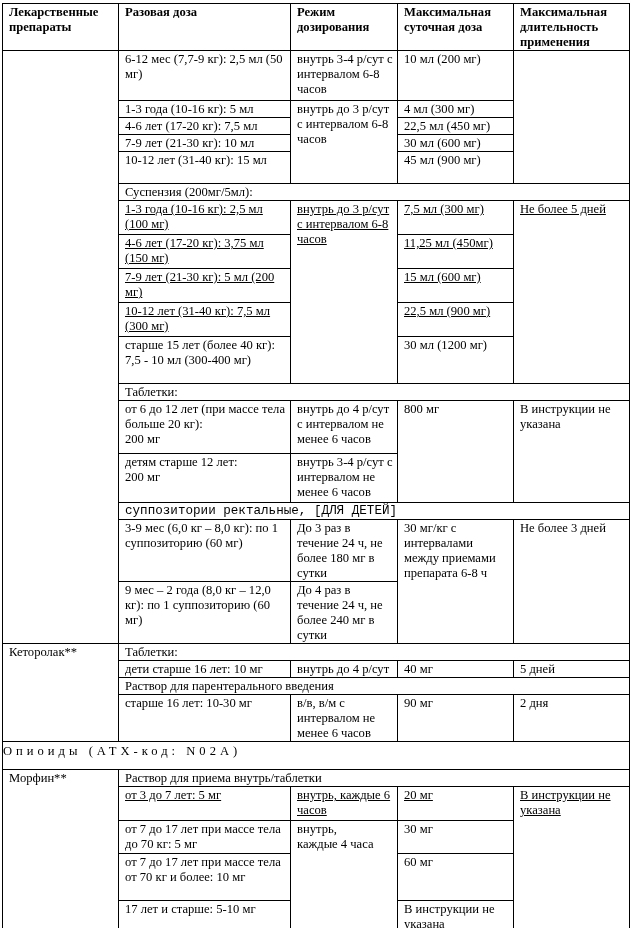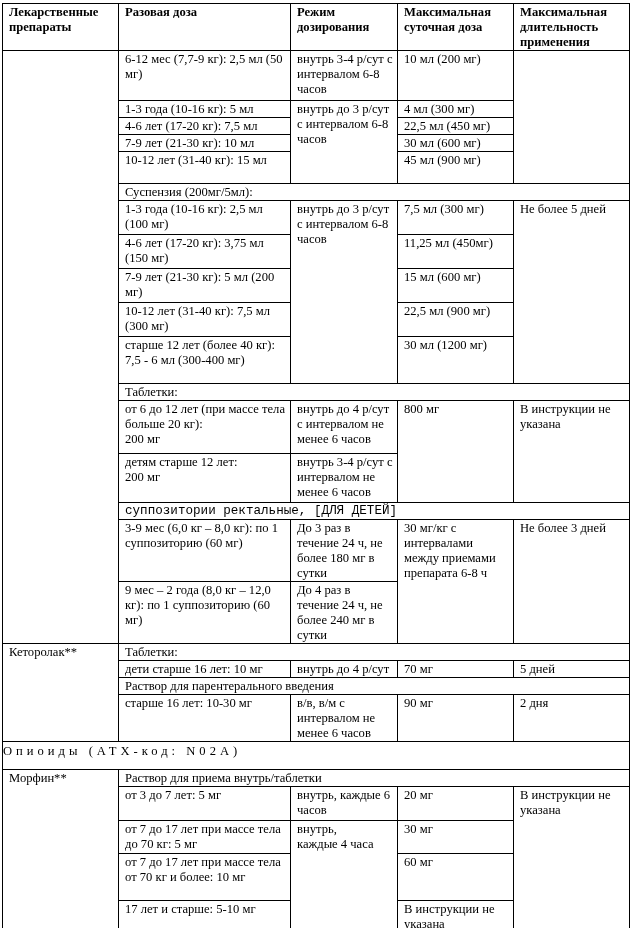--- a/index.html
+++ b/index.html
@@ -34,21 +34,21 @@
   td.drugname { font-weight: bold; }
   tr.divider td {
     text-align: left;
     letter-spacing: 4px;
     padding: 2px 0 10px 0;
     white-space: normal;
   }
   
   tr.h14 { height: 14px; font-family: Liberation Mono, monospace; } tr.h15 { height: 15px; } tr.h16 { height: 16px; }
   tr.h17 { height: 17px; padding-left: 32px; } tr.h18 { height: 18px; } tr.h32 { height: 32px; }
-  tr.h33 { height: 33px; } tr.h34 { height: 34px; } tr.h44 { height: 44px; }
+  tr.h33 { height: 33px; } tr.h34 { height: 34px; text-decoration: underline; } tr.h44 { height: 44px; }
   tr.h47 { height: 47px; } tr.h49 { height: 49px; } tr.h50 { height: 50px; }
   tr.h53 { height: 53px; } tr.h62 { height: 62px; }
 </style>
 </head>
 <body>
 
 <table class="dosage">
   <colgroup>
     <col style="width:116px">
       <col style="width:172px">
@@ -106,21 +106,21 @@
   </tr>
   <tr class="h34">
     <td>7-9 лет (21-30 кг): 5 мл (200 мг)</td>
     <td>15 мл (600 мг)</td>
   </tr>
   <tr class="h34">
     <td>10-12 лет (31-40 кг): 7,5 мл (300 мг)</td>
     <td>22,5 мл (900 мг)</td>
   </tr>
   <tr class="h47">
-    <td>старше 12 лет (более 40 кг): 7,5 - 6 мл (300-400 мг)</td>
+    <td>старше 15 лет (более 40 кг): 7,5 - 10 мл (300-400 мг)</td>
     <td>30 мл (1200 мг)</td>
   </tr>
 
   <tr class="h15">
     <td colspan="4" class="sec">Таблетки:</td>
   </tr>
   <tr class="h53">
     <td>от 6 до 12 лет (при массе тела больше 20 кг):
 200 мг</td>
     <td>внутрь до 4 р/сут с интервалом не менее 6 часов</td>
@@ -147,21 +147,21 @@
     <td>До 4 раз в течение 24 ч, не более 240 мг в сутки</td>
   </tr>
 
   <tr class="h15">
     <td rowspan="4" class="drugname">Кеторолак**</td>
     <td colspan="4" class="sec">Таблетки:</td>
   </tr>
   <tr class="h17">
     <td>дети старше 16 лет: 10 мг</td>
     <td>внутрь до 4 р/сут</td>
-    <td>70 мг</td>
+    <td>40 мг</td>
     <td>5 дней</td>
   </tr>
   <tr class="h15">
     <td colspan="4" class="sec">Раствор для парентерального введения</td>
   </tr>
   <tr class="h47">
     <td>старше 16 лет: 10-30 мг</td>
     <td>в/в, в/м с интервалом не менее 6 часов</td>
     <td>90 мг</td>
     <td>2 дня</td>

